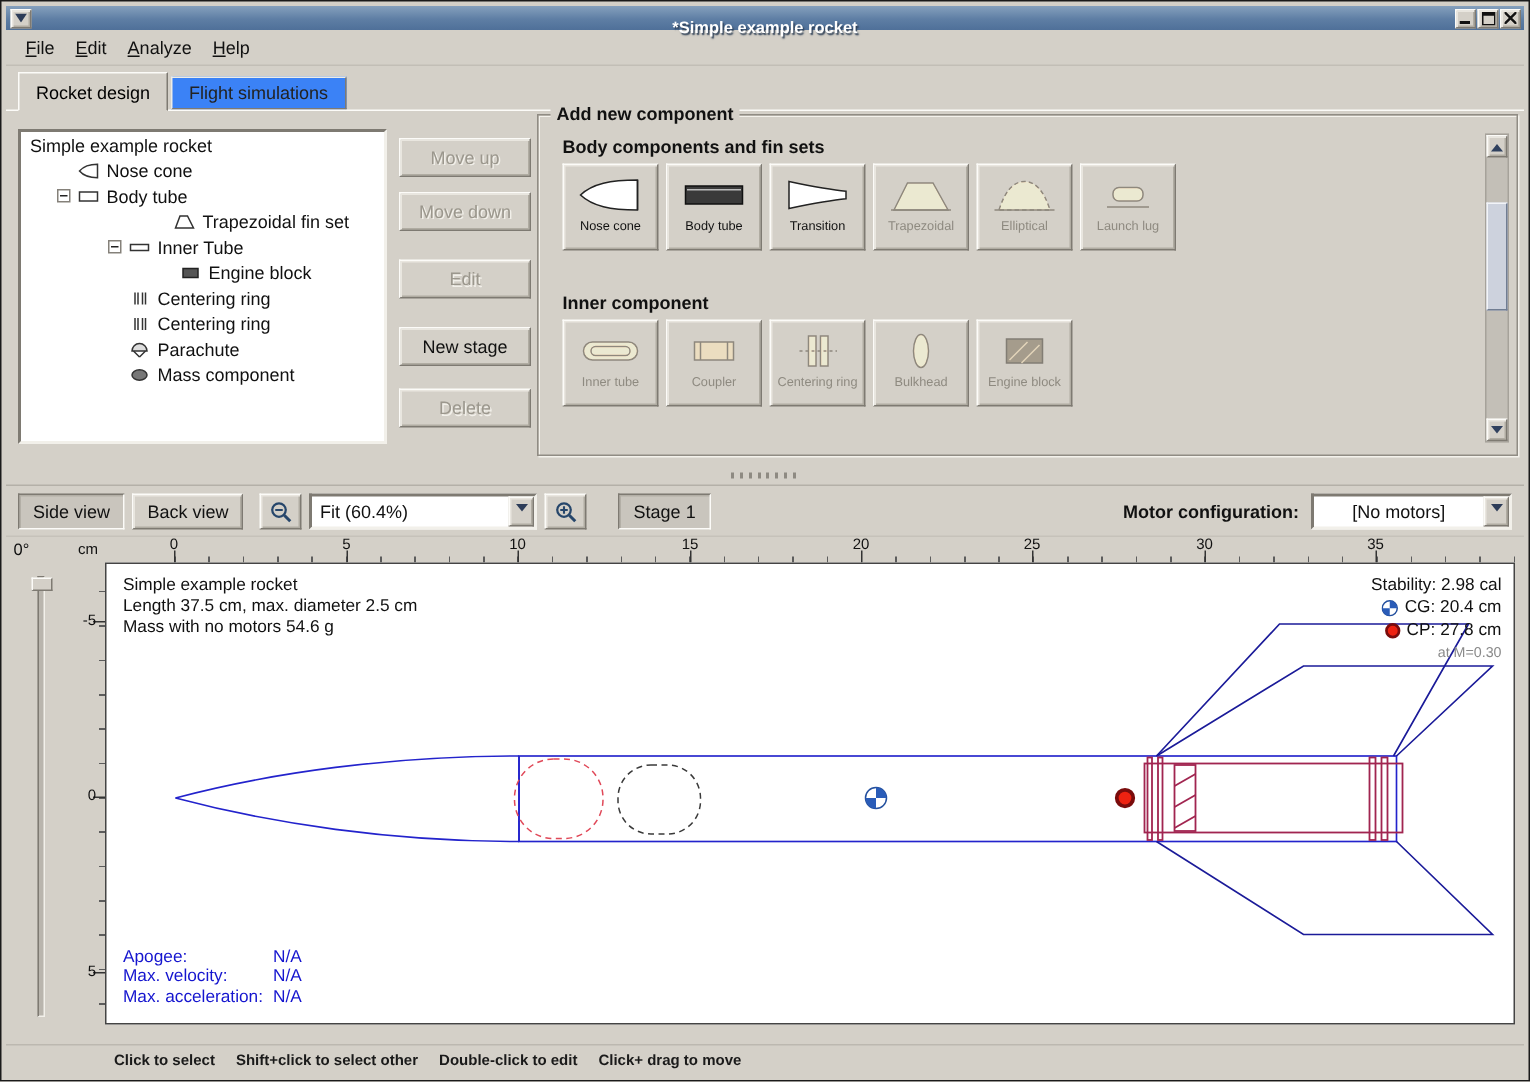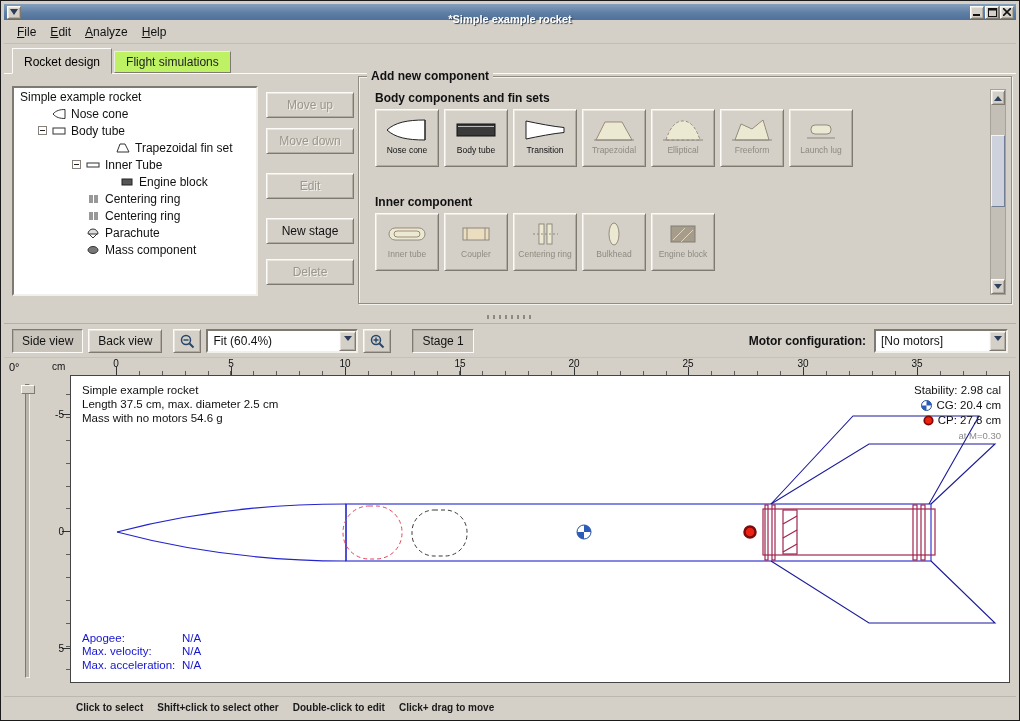--- a/index.html
+++ b/index.html
@@ -19,21 +19,21 @@
 
   
   .menubar { height:24px; flex:0 0 24px; display:flex; align-items:center; padding-left:6px; font-size:12px; color:#111; border-bottom:1px solid #c2beb6; }
   .menu-item { padding:3px 7px; cursor:default; }
   .mn { text-decoration:underline; }
 
   
   .tabstrip { height:29px; flex:0 0 29px; display:flex; align-items:flex-end; padding-left:8px; }
   .tab { font-size:12px; padding:3px 11px 4px; margin-right:2px; position:relative; }
   .tab.active { background:#d4d0c8; border:1px solid; border-color:#fcfbf8 #7e7a72 #d4d0c8 #fcfbf8; height:26px; padding-top:6px; margin-bottom:-1px; z-index:2; }
-  .tab.inactive { background:#bef264; border:1px solid; border-color:#eeece5 #7e7a72 #7e7a72 #eeece5; height:22px; color:#222; }
+  .tab.inactive { background:#3b82f6; border:1px solid; border-color:#eeece5 #7e7a72 #7e7a72 #eeece5; height:22px; color:#222; }
 
   
   .design-area { height:238px; flex:0 0 238px; position:relative; border-top:1px solid #fcfbf8; }
   .tree-panel { position:absolute; left:8px; top:12px; width:246px; height:210px; overflow:hidden; font-size:12px; }
   .trow { height:17px; display:flex; align-items:center; white-space:nowrap; }
   .expander { width:9px; height:9px; flex:0 0 9px; border:1px solid #85817a; background:#fff; margin-right:5px; position:relative; }
   .expander::after { content:""; position:absolute; left:1px; right:1px; top:3px; height:1px; background:#222; }
   .tsp { width:14px; flex:0 0 14px; }
   .ticon { margin-right:5px; flex:0 0 auto; }
   .tlabel { color:#111; }
@@ -69,21 +69,21 @@
 
   
   .view-toolbar { height:34px; flex:0 0 34px; display:flex; align-items:center; padding:0 8px; gap:5px; border-bottom:1px solid #c6c2ba; }
   .vbtn { height:24px; padding:0 9px; font-size:12px; color:#111; display:flex; align-items:center; }
   .zbtn { width:28px; height:24px; display:flex; align-items:center; justify-content:center; }
   .combo { height:24px; display:flex; background:#fff; border:2px solid; border-color:#7e7a72 #f2f0ea #f2f0ea #7e7a72; }
   .combo .val { flex:1; font-size:12px; color:#111; padding:3px 5px 0; white-space:nowrap; overflow:hidden; }
   .combo .arrow-btn { width:17px; display:flex; align-items:center; justify-content:center; }
   .arr-down { width:0; height:0; border:4px solid transparent; border-top:5px solid #2c3c58; margin-top:4px; }
   .zoom-combo { width:152px; }
-  .motor-combo { width:134px; }
+  .motor-combo { width:134px;text-align:center; }
   .motor-label { margin-left:auto; font-size:12px; font-weight:bold; color:#111; padding-right:3px; }
   .stage-btn { margin-left:16px; }
 
   
   .canvas-area { flex:1; position:relative; overflow:hidden; }
   .rot-label { position:absolute; left:5px; top:3px; font-size:11px; color:#111; }
   .rot-slider { position:absolute; left:21px; top:26px; bottom:18px; width:5px; background:#b9b5ad; border:1px solid; border-color:#7e7a72 #f2f0ea #f2f0ea #7e7a72; }
   .rot-handle { position:absolute; left:-5px; top:0; width:14px; height:9px; background:#d4d0c8; border:1px solid; border-color:#fcfbf8 #7e7a72 #7e7a72 #fcfbf8; }
   .corner-unit { position:absolute; left:48px; top:3px; width:18px; font-size:10px; color:#111; }
   .hruler { position:absolute; left:66px; top:0; width:940px; height:17px; }
@@ -275,29 +275,20 @@
             <svg width="44" height="28">
                 <path d="M5,24 Q11,5 22,5 Q33,5 39,24 Z" fill="#efe8d8" stroke="#444" stroke-dasharray="3,2"></path>
                 <line x1="2" y1="24" x2="42" y2="24" stroke="#444"></line>
               </svg>
           </div>
           <div class="clabel">Elliptical</div>
         </div>
         <div class="comp-btn raised disabled">
           <div class="cicon">
             <svg width="44" height="28">
-                <path d="M5,24 L11,8 L22,13 L33,4 L39,24 Z" fill="#efe8d8" stroke="#444"></path>
-                <line x1="2" y1="24" x2="42" y2="24" stroke="#444"></line>
-              </svg>
-          </div>
-          <div class="clabel">Freeform</div>
-        </div>
-        <div class="comp-btn raised disabled">
-          <div class="cicon">
-            <svg width="44" height="28">
                 <rect x="12" y="9" width="20" height="9" rx="4" fill="#efe8d8" stroke="#444"></rect>
                 <line x1="8" y1="22" x2="36" y2="22" stroke="#444"></line>
               </svg>
           </div>
           <div class="clabel">Launch lug</div>
         </div>
       </div>
 
       <div class="section-label" style="top:118px">Inner component</div>
       <div class="comp-row" style="top:136px">

